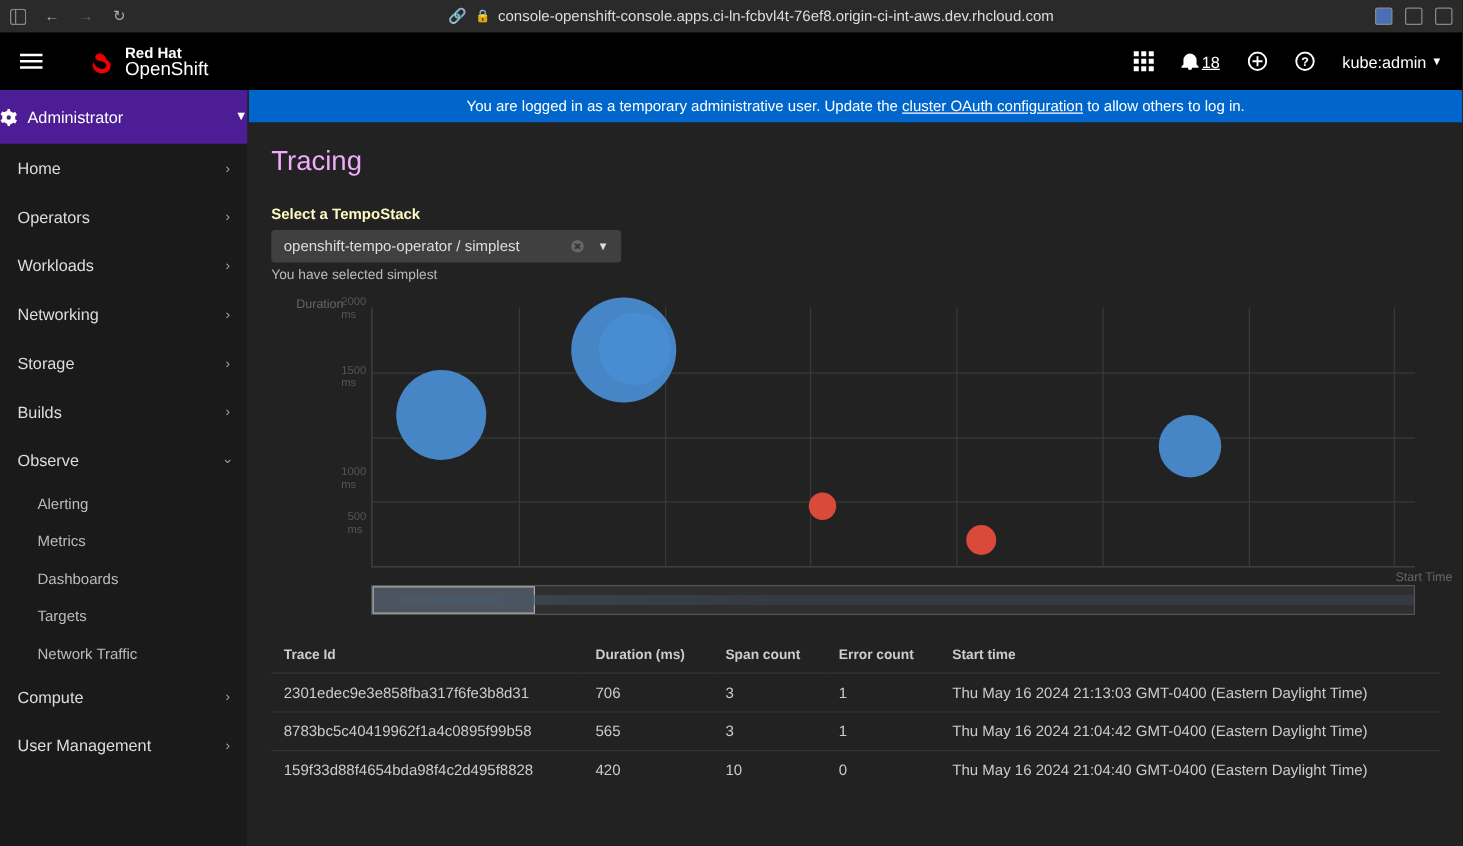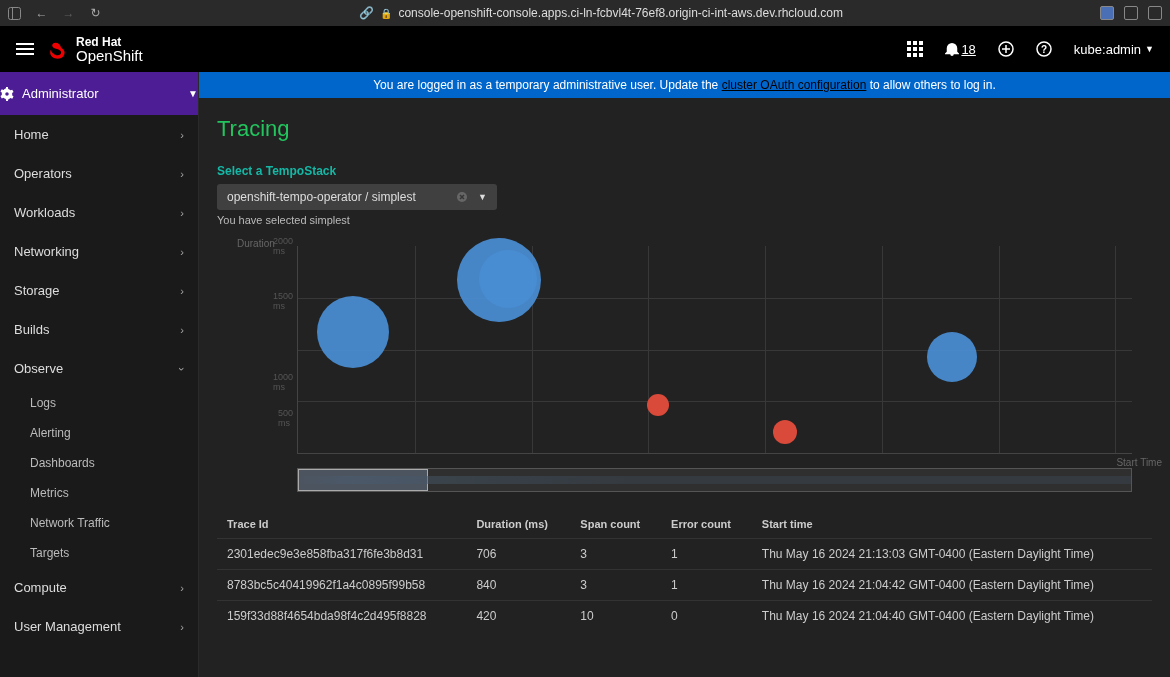--- a/index.html
+++ b/index.html
@@ -31,21 +31,21 @@
 .browser-right { display: flex; gap: 10px; }
 .rect-icon { width: 14px; height: 14px; border: 1px solid #888; border-radius: 2px; }
 
 
 .masthead {
   height: 46px;
   background: #000;
   display: flex;
   align-items: center;
   padding: 0 16px;
-  gap: 12px;
+  gap: 36px;
 }
 .hamburger { display: flex; flex-direction: column; gap: 3px; cursor: pointer; }
 .hamburger span { width: 18px; height: 2px; background: #fff; }
 .brand { display: flex; align-items: center; gap: 8px; }
 .fedora-logo { width: 22px; height: 22px; }
 .brand-text { display: flex; flex-direction: column; line-height: 1; }
 .brand-top { font-size: 12px; font-weight: 600; color: #fff; }
 .brand-bottom { font-size: 15px; font-weight: 500; color: #fff; }
 .masthead-spacer { flex: 1; }
 .masthead-right { display: flex; align-items: center; gap: 22px; }
@@ -100,25 +100,25 @@
 
 
 .main { flex: 1; background: #222; display: flex; flex-direction: column; overflow: hidden; }
 .banner {
   background: #0066cc;
   color: #fff;
   padding: 6px 12px;
   font-size: 12px;
   text-align: center;
 }
-.banner a { color: #000000; text-decoration: underline; margin-top: 28px; }
+.banner a { color: #ffffff; text-decoration: underline; margin-top: 28px; }
 .content { flex: 1; padding: 18px 18px 0 18px; background: #222; overflow: auto; }
-.page-title { font-size: 22px; font-weight: 500; color: #22c55e; margin-bottom: 22px; }
-
-.tempostack-label { font-size: 12px; font-weight: 600; color: #14b8a6; margin-bottom: 6px; }
+.page-title { font-size: 22px; font-weight: 500; color: #f0abfc; margin-bottom: 22px; }
+
+.tempostack-label { font-size: 12px; font-weight: 600; color: #fef9c3; margin-bottom: 6px; }
 .tempostack-select {
   width: 280px;
   background: #404040;
   border-radius: 3px;
   padding: 6px 10px;
   display: flex;
   align-items: center;
   font-size: 12px;
   color: #ddd;
   cursor: pointer;
@@ -319,26 +319,25 @@
         <span class="chev">›</span>
       </div>
     <div class="nav-item">
         <span>Builds</span>
         <span class="chev">›</span>
       </div>
     <div class="nav-item">
         <span>Observe</span>
         <span class="chev" style="transform:rotate(90deg)">›</span>
       </div>
-      <div class="nav-sub">Logs</div>
       <div class="nav-sub">Alerting</div>
+      <div class="nav-sub">Metrics</div>
       <div class="nav-sub">Dashboards</div>
-      <div class="nav-sub">Metrics</div>
+      <div class="nav-sub">Targets</div>
       <div class="nav-sub">Network Traffic</div>
-      <div class="nav-sub">Targets</div>
     <div class="nav-item">
         <span>Compute</span>
         <span class="chev">›</span>
       </div>
     <div class="nav-item">
         <span>User Management</span>
         <span class="chev">›</span>
       </div>
     <div class="nav-item" style="opacity:0.6"></div>
   </div>
@@ -409,21 +408,21 @@
         <tbody>
           <tr>
             <td>2301edec9e3e858fba317f6fe3b8d31</td>
               <td>706</td>
               <td>3</td>
               <td>1</td>
               <td>Thu May 16 2024 21:13:03 GMT-0400 (Eastern Daylight Time)</td>
           </tr>
           <tr>
             <td>8783bc5c40419962f1a4c0895f99b58</td>
-              <td>840</td>
+              <td>565</td>
               <td>3</td>
               <td>1</td>
               <td>Thu May 16 2024 21:04:42 GMT-0400 (Eastern Daylight Time)</td>
           </tr>
           <tr>
             <td>159f33d88f4654bda98f4c2d495f8828</td>
               <td>420</td>
               <td>10</td>
               <td>0</td>
               <td>Thu May 16 2024 21:04:40 GMT-0400 (Eastern Daylight Time)</td>

